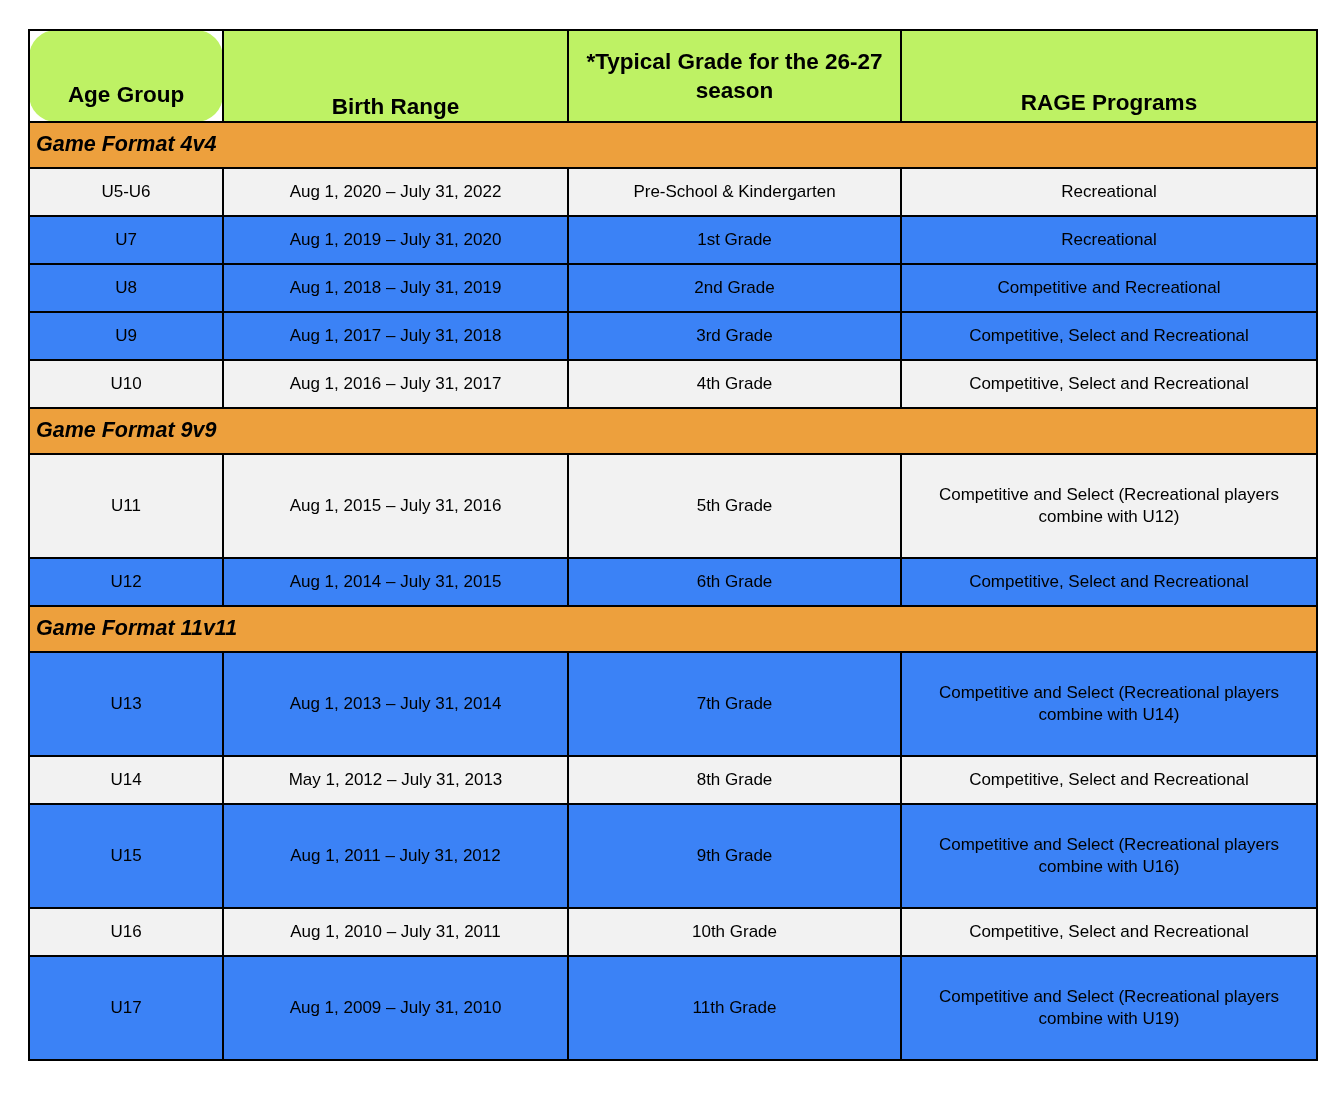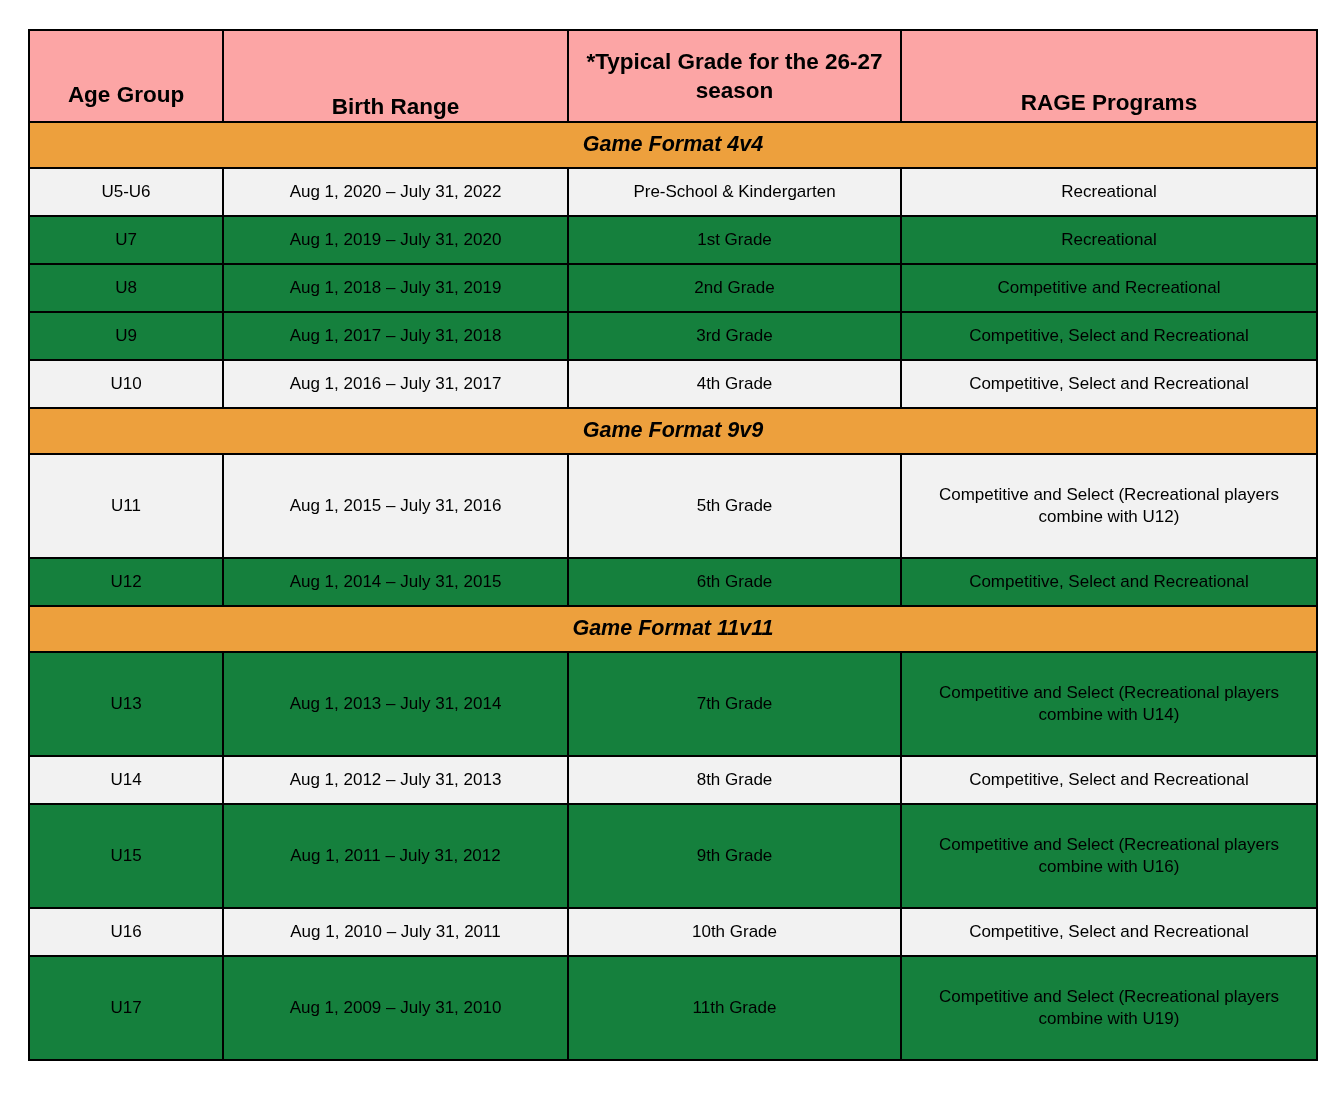--- a/index.html
+++ b/index.html
@@ -39,51 +39,51 @@
   table.age-table td {
     border: 2px solid #000000;
     text-align: center;
     vertical-align: middle;
     padding: 4px 6px;
     line-height: 1.30;
   }
 
   
   thead th {
-    background: #fca5a5;
+    background: #bef264;
     font-weight: bold;
     font-size: 22.5px;
     height: 74px;
     padding-bottom: 6px;
     vertical-align: middle;
   }
-  thead th.th-age     { vertical-align: bottom; padding-bottom: 12px; }
+  thead th.th-age     { vertical-align: bottom; padding-bottom: 12px; border-radius: 27px; }
   thead th.th-birth   { vertical-align: bottom; padding-bottom: 0; }
   thead th.th-grade   { vertical-align: middle; }
   thead th.th-rage    { vertical-align: bottom; }
 
   
   tr.format-row td {
     background: #eda03d;
     font-style: italic;
     font-weight: bold;
     font-size: 21.5px;
-    text-align: center;
+    text-align: left;
     height: 38px;
     padding: 3px 6px;
   }
 
   
   tr.data-row td {
     font-size: 17px;
     font-weight: normal;
     height: 38px;
   }
   tr.data-row.shade td { background: #f2f2f2; }
-  tr.data-row.plain td { background: #15803d; }
+  tr.data-row.plain td { background: #3b82f6; }
   tr.data-row.tall td  { height: 94px; }
 
   td.cell-prog { padding-left: 10px; padding-right: 10px; }
 </style>
 </head>
 <body>
 
 <div id="table-wrap">
   <table class="age-table">
     <colgroup>
@@ -153,21 +153,21 @@
           <td colspan="4">Game Format 11v11</td>
         </tr>
         <tr class="data-row plain tall">
           <td>U13</td>
           <td>Aug 1, 2013 – July 31, 2014</td>
           <td>7th Grade</td>
           <td class="cell-prog">Competitive and Select (Recreational players combine with U14)</td>
         </tr>
         <tr class="data-row shade">
           <td>U14</td>
-          <td>Aug 1, 2012 – July 31, 2013</td>
+          <td>May 1, 2012 – July 31, 2013</td>
           <td>8th Grade</td>
           <td class="cell-prog">Competitive, Select and Recreational</td>
         </tr>
         <tr class="data-row plain tall">
           <td>U15</td>
           <td>Aug 1, 2011 – July 31, 2012</td>
           <td>9th Grade</td>
           <td class="cell-prog">Competitive and Select (Recreational players combine with U16)</td>
         </tr>
         <tr class="data-row shade">

